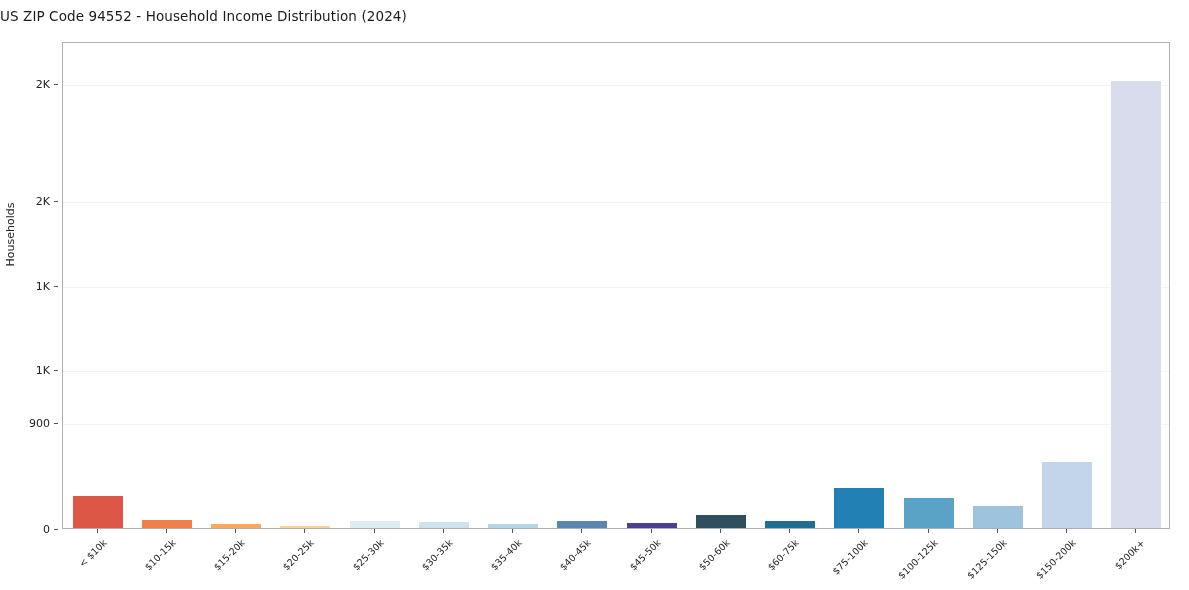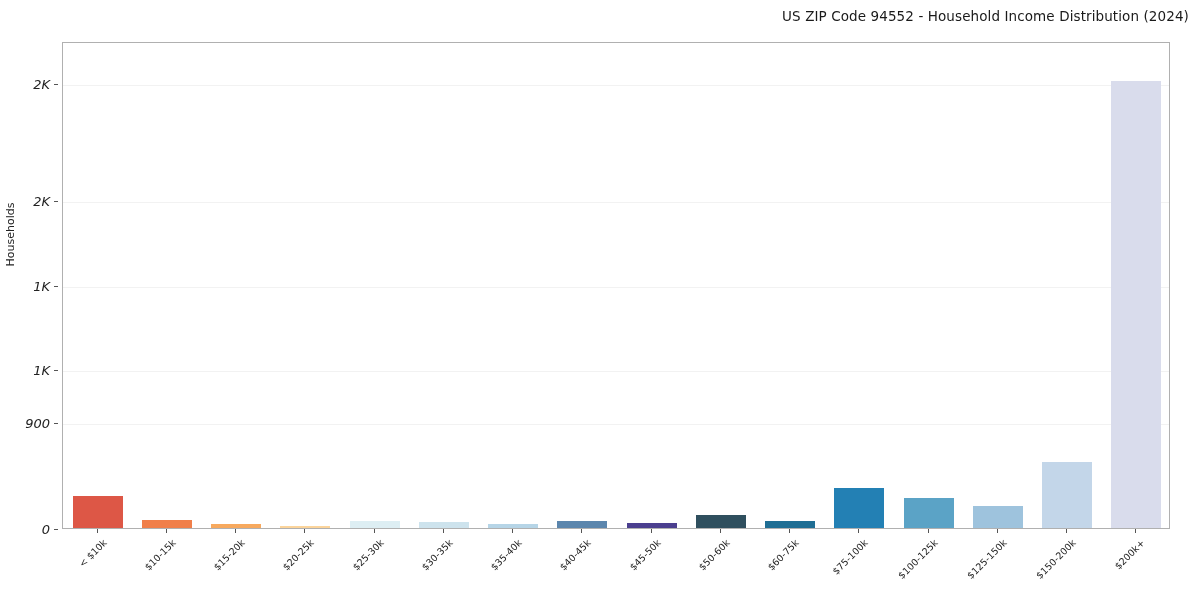--- a/index.html
+++ b/index.html
@@ -18,21 +18,21 @@
     position: relative;
     width: 1189px;
     height: 590px;
   }
   
   .chart-title {
     position: absolute;
     left: 0;
     top: 8px;
     width: 1189px;
-    text-align: right;
+    text-align: left;
     font-size: 13.5px;
     color: #1a1a1a;
     letter-spacing: 0.1px;
   }
   
   .plot-area {
     position: absolute;
     left: 62px;
     top: 42px;
     width: 1108px;
@@ -65,25 +65,24 @@
   .y-axis-labels {
     position: absolute;
     left: 0;
     top: 42px;
     width: 58px;
     height: 487px;
   }
   .y-tick-label {
     position: absolute;
     right: 8px;
-    font-size: 13px;
+    font-size: 11px;
     color: #222222;
     transform: translateY(-50%);
     white-space: nowrap;
-    font-style: italic;
   }
   .y-tick-mark {
     position: absolute;
     right: 0;
     width: 4px;
     height: 1px;
     background: #555555;
   }
   .y-axis-title {
     position: absolute;

